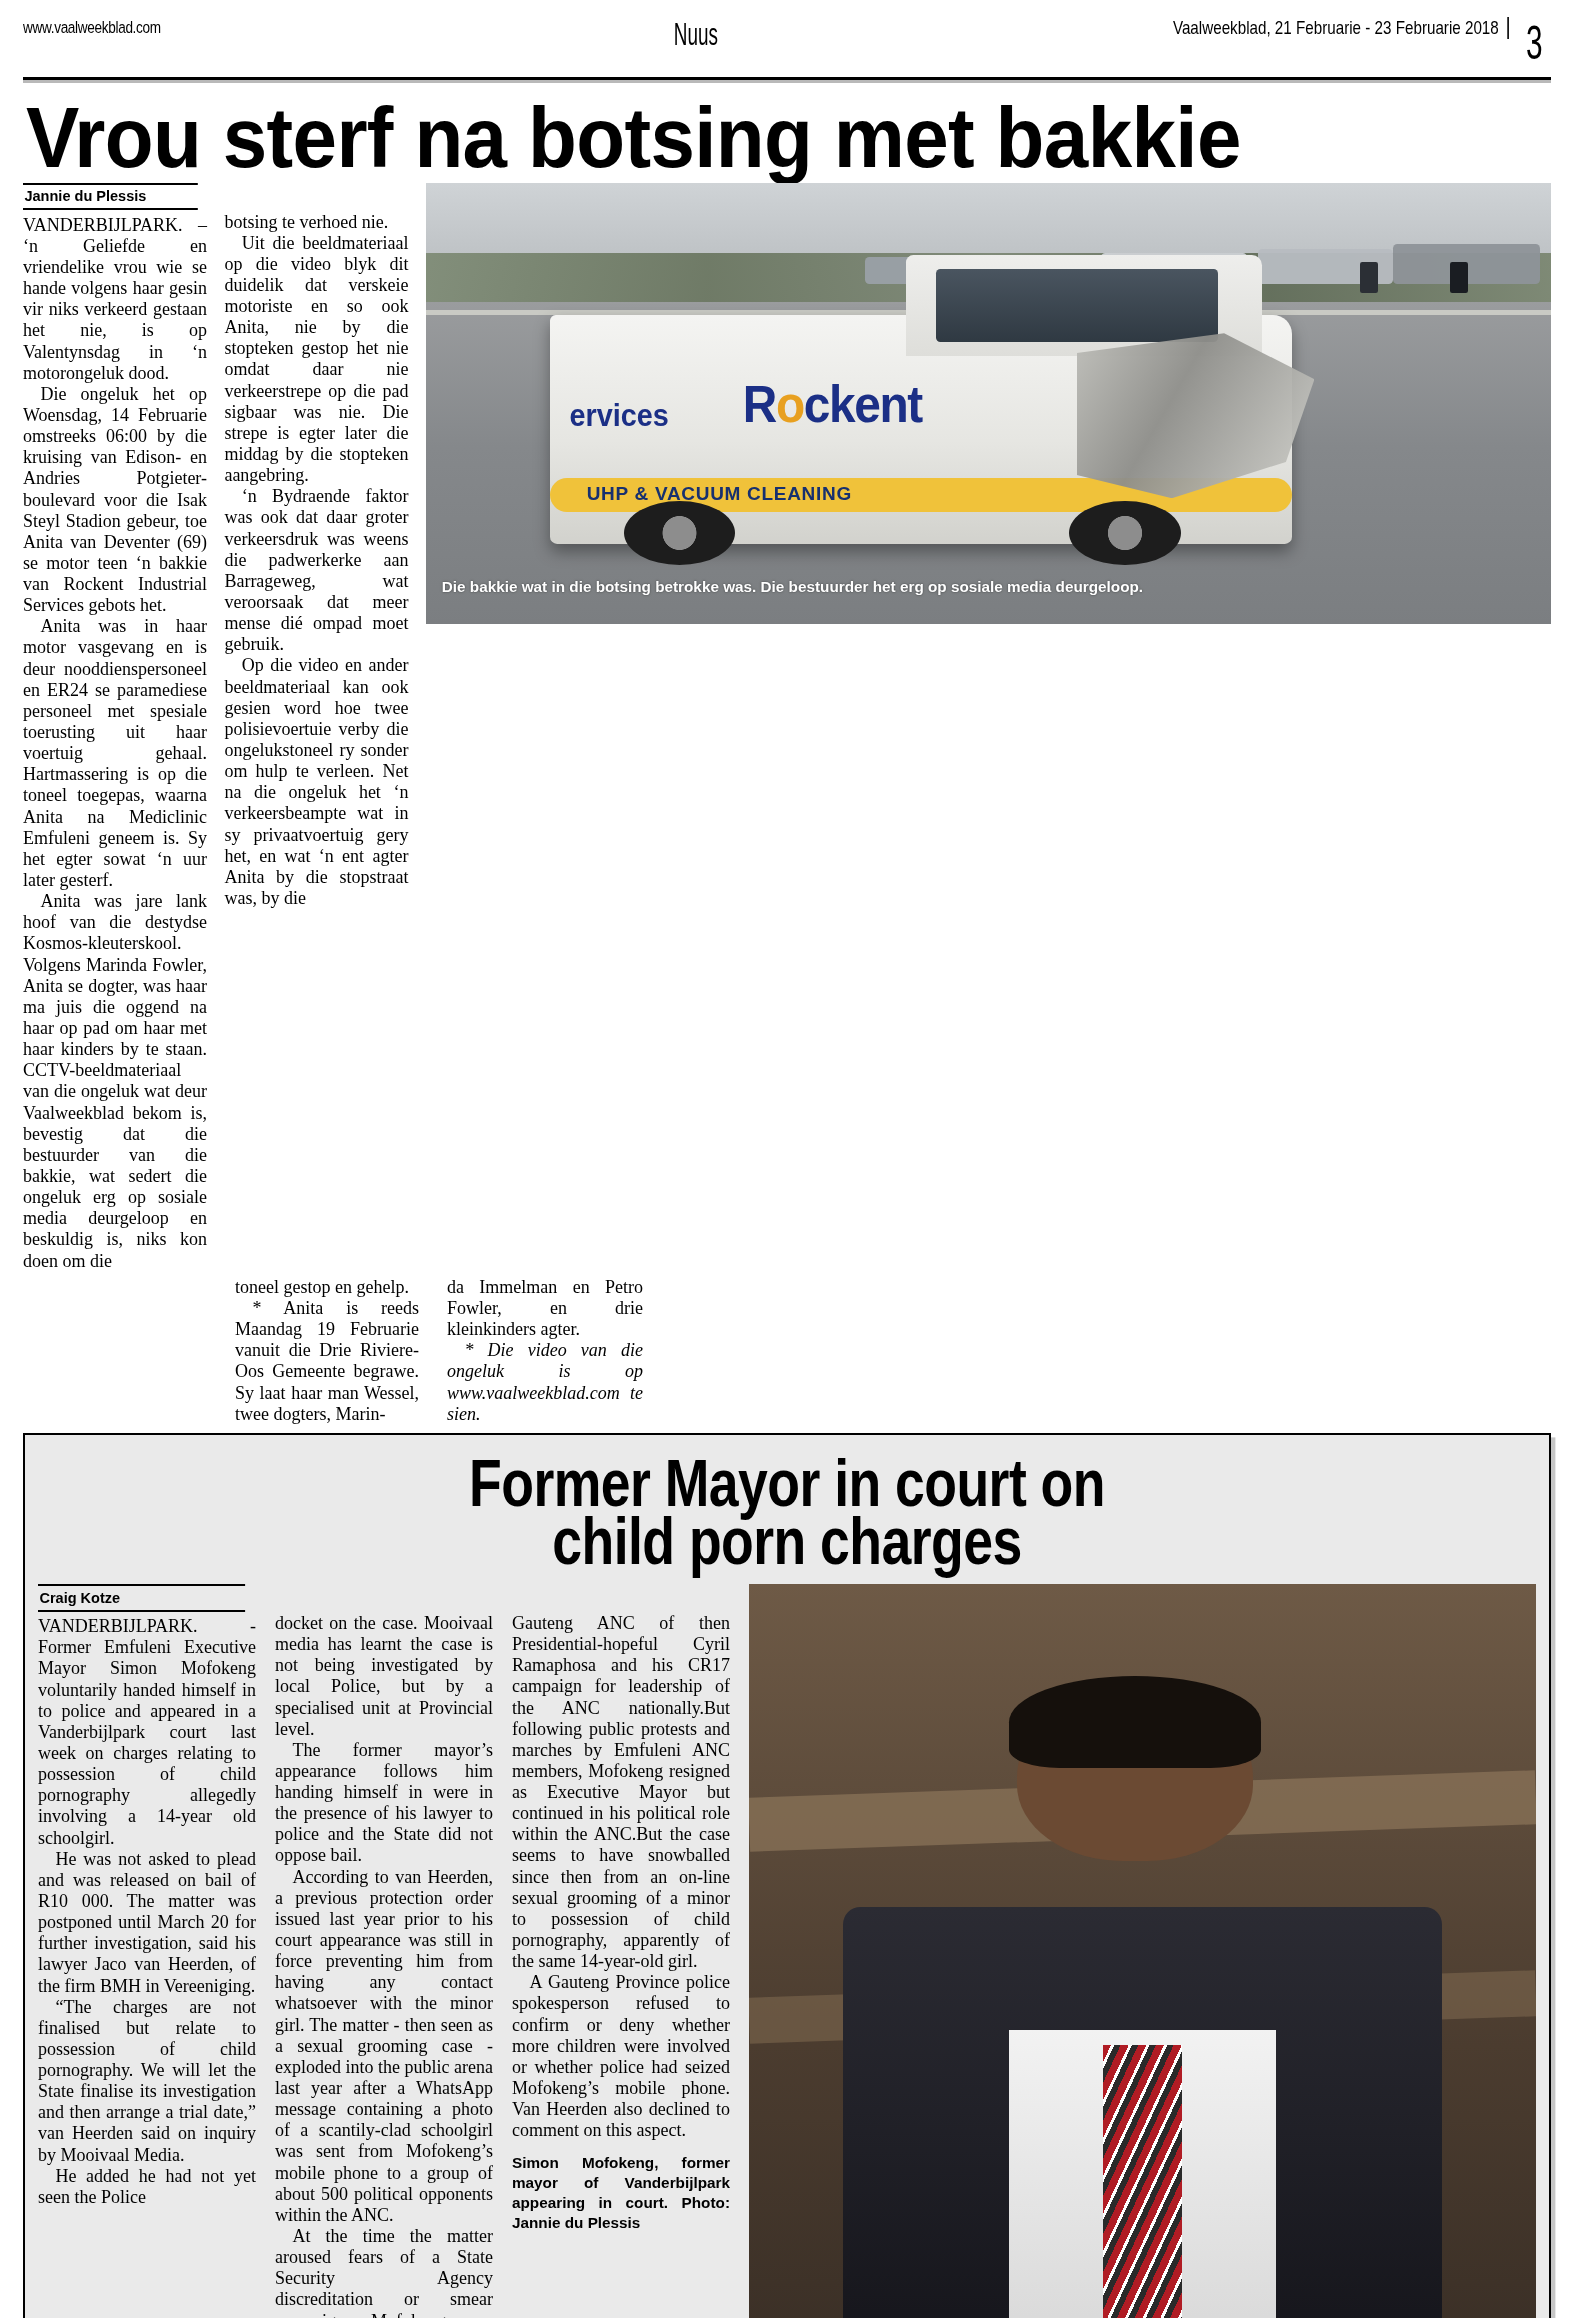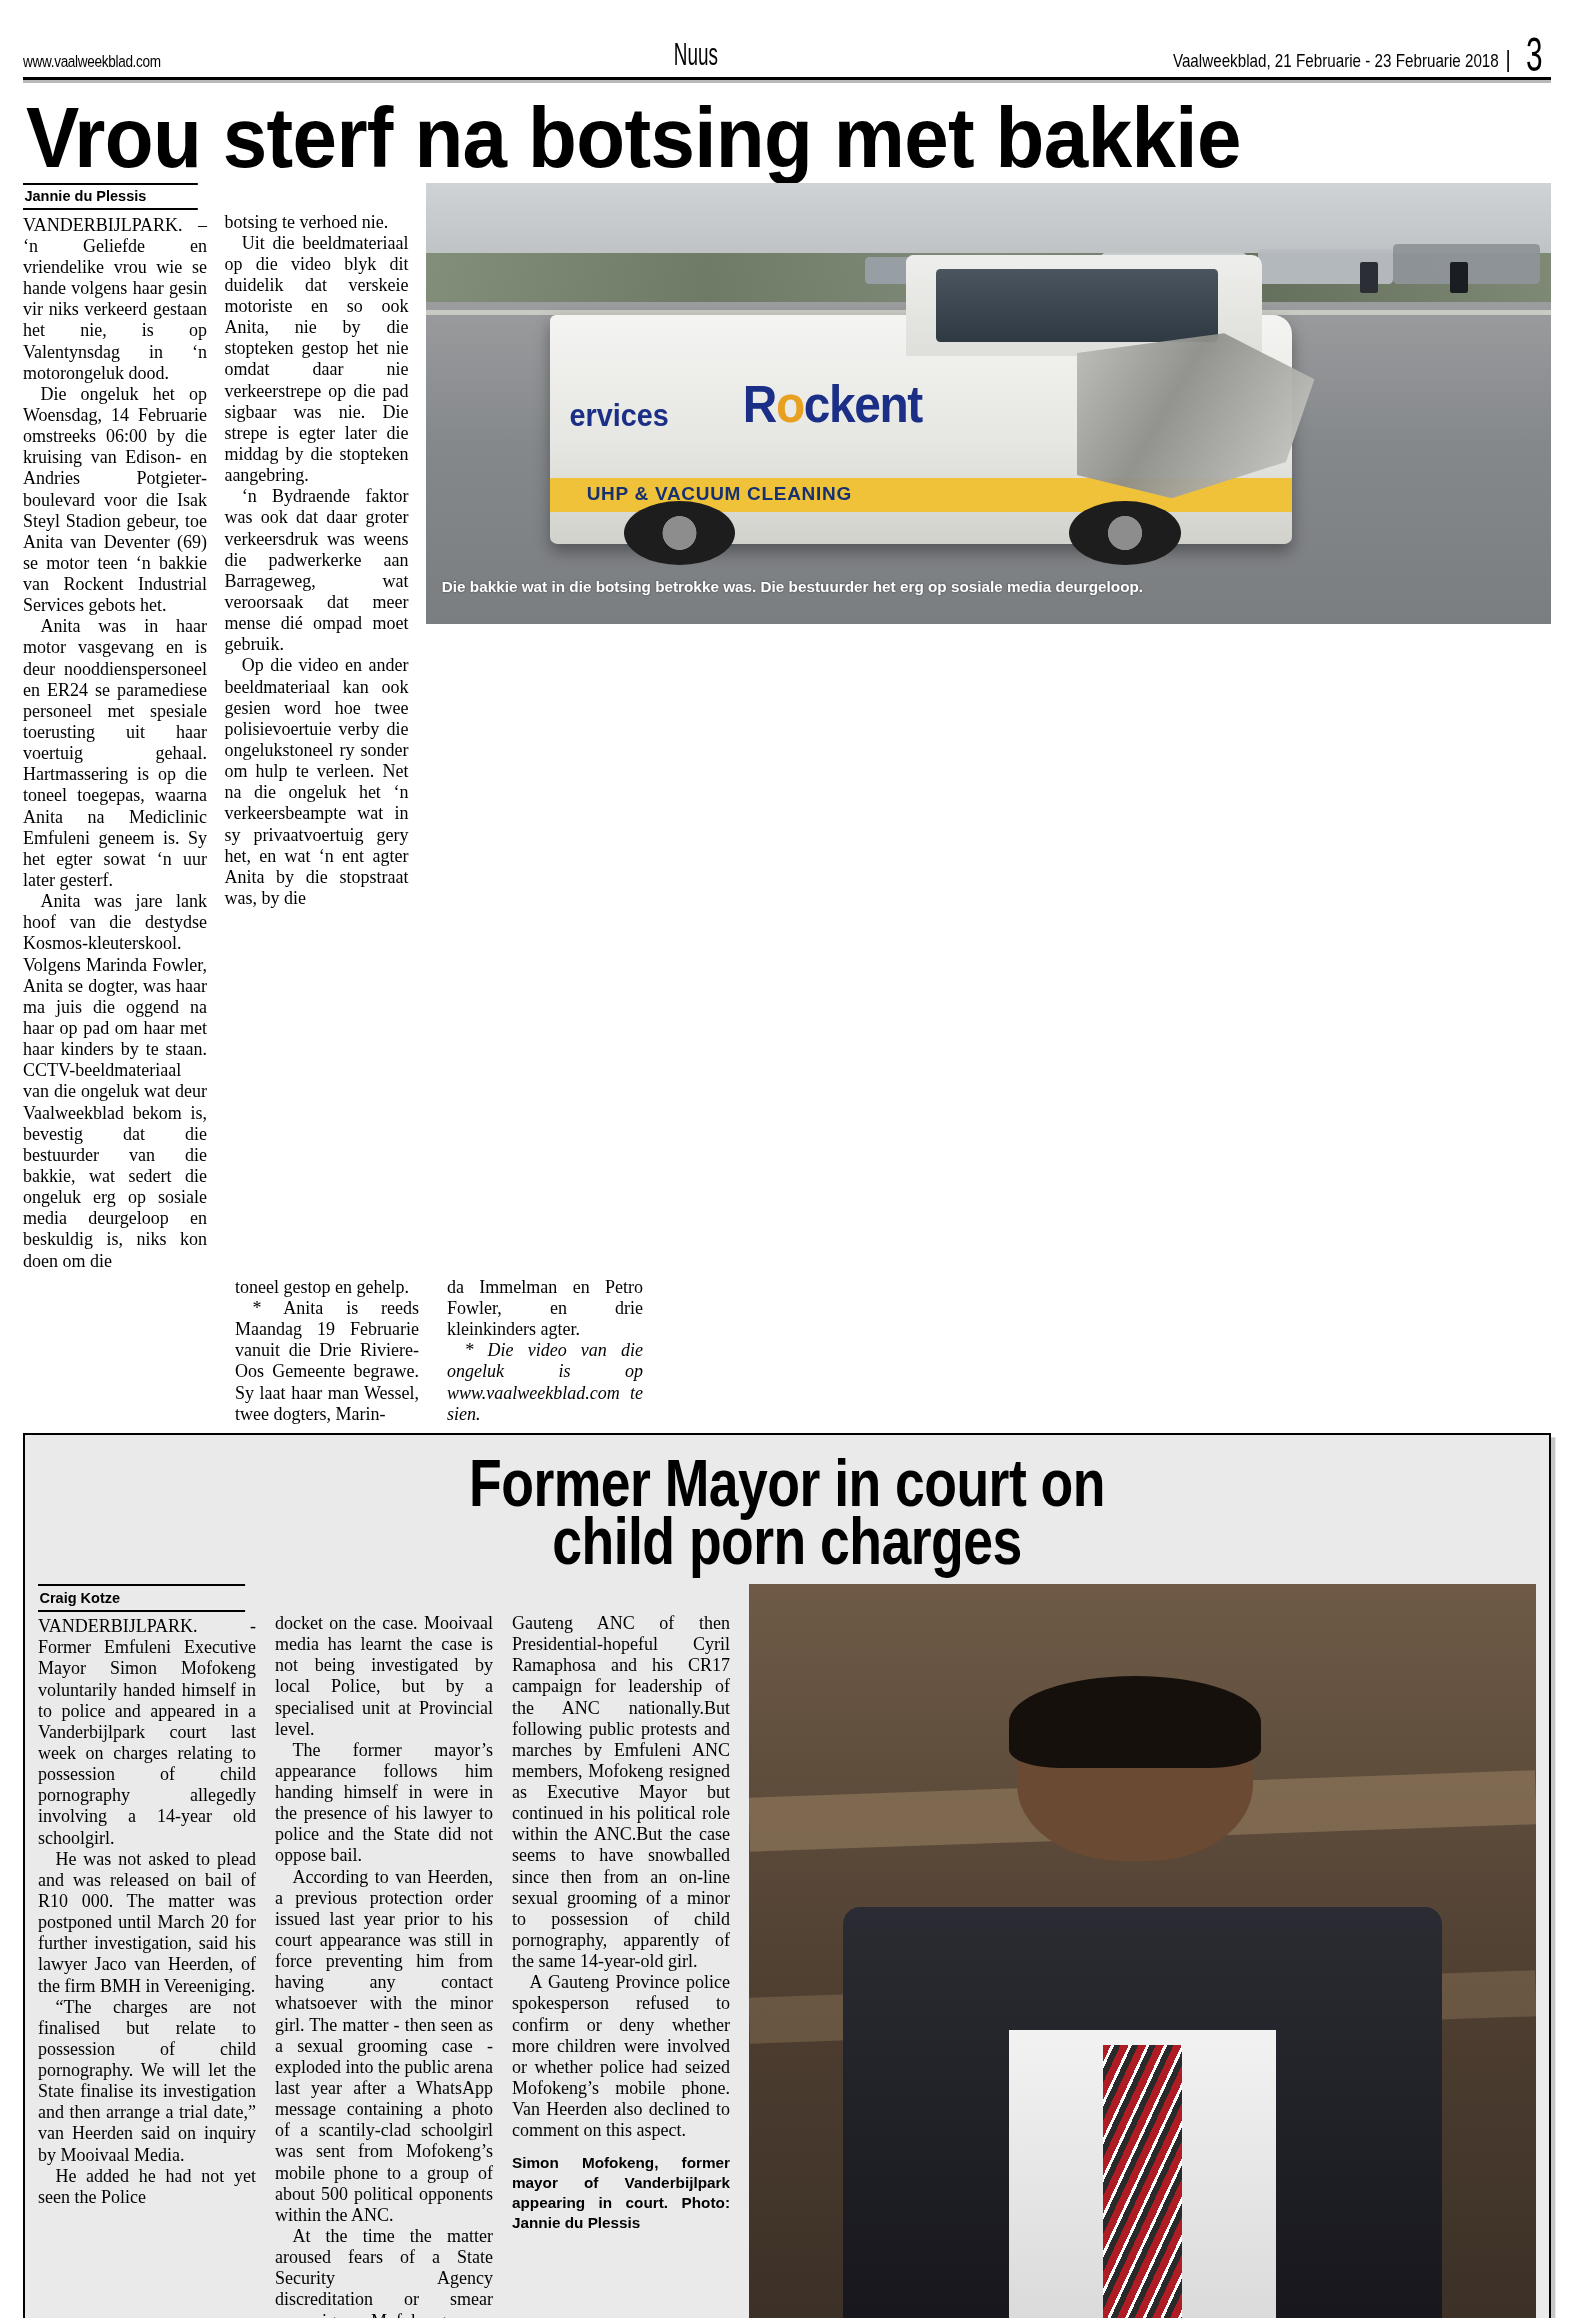--- a/index.html
+++ b/index.html
@@ -14,21 +14,21 @@
     position: relative;
   }
   .page {
     position: absolute; inset: 0;
     padding: 0 23px;
     box-sizing: border-box;
   }
 
   
   .masthead {
-    display: flex; align-items: flex-end;
+    display: flex; align-items: flex-start;
     height: 55px;
     padding-top: 17.4px;
   }
   .masthead-left {
     font-family: "Liberation Sans", sans-serif;
     font-size: 17.4px;
     letter-spacing: -0.4px;
     transform: scaleX(0.78);
     transform-origin: left bottom;
     white-space: nowrap;
@@ -176,20 +176,21 @@
   .rockent {
     position:absolute; left:25%; top:26%;
     font-family:"Liberation Sans", sans-serif; font-weight:bold;
     font-size:52px; color:#1b2f86; letter-spacing:-1.5px;
     transform: scaleX(.92);
   }
   .rockent .o { color:#e8a020; }
   .yellowband {
     position:absolute; left:0; right:0; bottom:14%; height:15%;
     background:#f0c23a;
+    border-radius:17px;
   }
   .yellowband span {
     position:absolute; left:5%; top:16%;
     font-family:"Liberation Sans", sans-serif; font-weight:bold;
     font-size:19px; color:#17306f; letter-spacing:0.7px;
   }
   .services {
     position:absolute; left:2%; top:36%;
     font-family:"Liberation Sans", sans-serif; font-weight:bold;
     font-size:32px; color:#1b2f86; transform:scaleX(.9);

